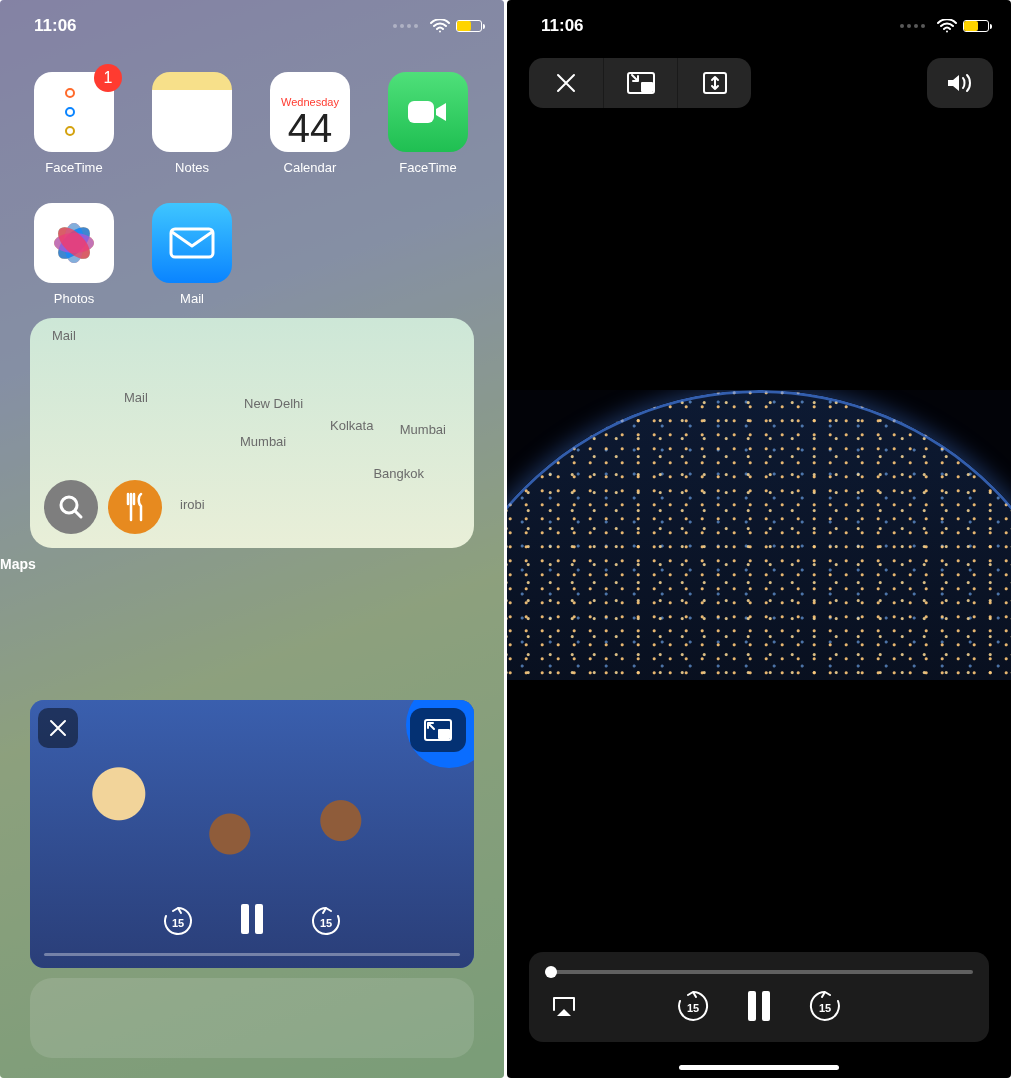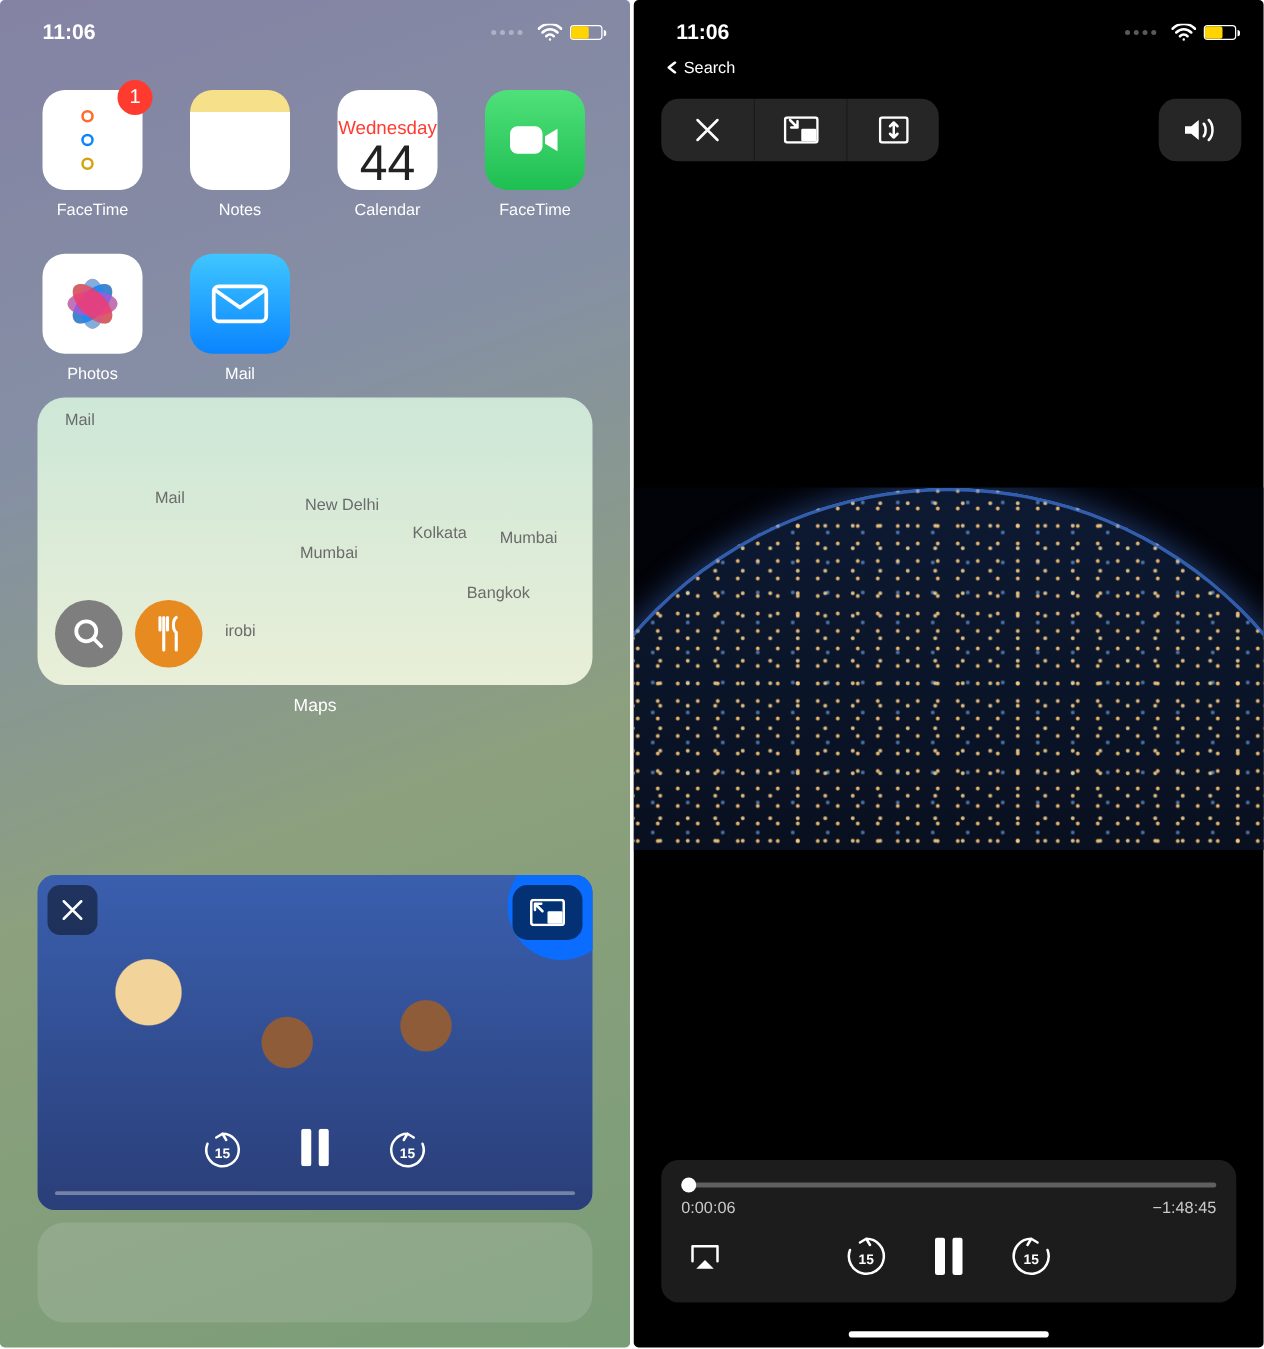--- a/index.html
+++ b/index.html
@@ -92,21 +92,21 @@
     margin: 12px 30px 0 30px;
     height:230px;border-radius:22px;
     background: linear-gradient(#cde7d7,#e9efd8);
     position:relative;overflow:hidden;z-index:5;
   }
   .map-label{position:absolute;color:#6b6b6b;font-size:13px;}
   .map-actions{position:absolute;left:14px;bottom:14px;display:flex;gap:10px;}
   .map-btn{width:54px;height:54px;border-radius:50%;display:flex;align-items:center;justify-content:center;}
   .map-btn.search{background:#7e7e7e;}
   .map-btn.food{background:#e78a1f;}
-  .maps-caption{text-align:center;color:#fff;font-size:14px;margin-top:8px;z-index:5;position:relative;}
+  .maps-caption{text-align:left;color:#fff;font-size:14px;margin-top:8px;z-index:5;position:relative;font-weight:bold;}
   
   .pip {
     position:absolute;left:30px;right:30px;top:700px;height:268px;
     border-radius:14px;background:#4a6fb4;
     overflow:hidden;z-index:6;
   }
   .pip-scene{
     position:absolute;inset:0;
     background:
       radial-gradient(circle at 20% 35%, #f2d49a 0 26px, transparent 27px),
@@ -231,21 +231,21 @@
     <div class="app">
       <div class="icon" style="background:linear-gradient(#f7e08a 0 22%, #fff 22%);padding:28px 14px 0;display:flex;flex-direction:column;gap:8px;">
         <span style="height:2px;background:#d8d8d8"></span>
           <span style="height:2px;background:#d8d8d8"></span>
           <span style="height:2px;background:#d8d8d8"></span>
       </div>
       <span>Notes</span>
     </div>
     <div class="app">
       <div class="icon" style="flex-direction:column;">
-        <span style="color:#ff3b30;font-size:15px;font-weight:500;margin-top:20px">Wednesday</span>
+        <span style="color:#ff3b30;font-size:11px;font-weight:500;margin-top:20px">Wednesday</span>
         <span style="color:#222;font-size:40px;font-weight:300;line-height:1">44</span>
       </div>
       <span>Calendar</span>
     </div>
     <div class="app">
       <div class="icon" style="background:linear-gradient(#4fe07a,#1fbf52);">
         <svg width="44" height="30" viewBox="0 0 44 30" style="fill:#fff;stroke:none">
             <rect x="2" y="4" width="26" height="22" rx="6"></rect>
             <path d="M30 12l10-6v18l-10-6z"></path>
           </svg>
@@ -360,26 +360,20 @@
       <span class="wifi">
         <svg width="20" height="14" viewBox="0 0 20 14">
             <path d="M1 4c5-5 13-5 18 0M4 7c3.5-3.5 8.5-3.5 12 0M7 10c1.8-1.8 4.2-1.8 6 0M10 12.5h0"></path>
           </svg>
       </span>
       <div class="battery-body">
           <div class="battery-fill"></div>
         </div>
     </div>
   </div>
-  <div class="back-row">
-    <svg viewBox="0 0 10 10">
-        <path d="M7 1L2 5l5 4"></path>
-      </svg>
-    <span>Search</span>
-  </div>
 
   <div class="player-top">
     <div class="top-group">
       <div class="top-btn">
         <svg width="20" height="20" viewBox="0 0 20 20">
             <path d="M2 2l16 16M18 2L2 18"></path>
           </svg>
       </div>
       <div class="top-btn">
         <svg width="28" height="22" viewBox="0 0 28 22">
@@ -403,24 +397,20 @@
     </div>
   </div>
 
   <div class="video-frame">
     <div class="earth-curve"></div>
   </div>
 
   <div class="player-bottom">
     <div class="pb-track">
       <div class="pb-thumb"></div>
-    </div>
-    <div class="pb-times">
-      <span>0:00:06</span>
-      <span>−1:48:45</span>
     </div>
     <div class="pb-controls">
       <div>
         <svg width="26" height="22" viewBox="0 0 26 22">
             <path d="M3 15V3h20v12"></path>
             <path d="M13 14l7 7H6z" style="fill:#fff;stroke:none"></path>
           </svg>
       </div>
       <div class="pb-center">
         <div style="position:relative">

